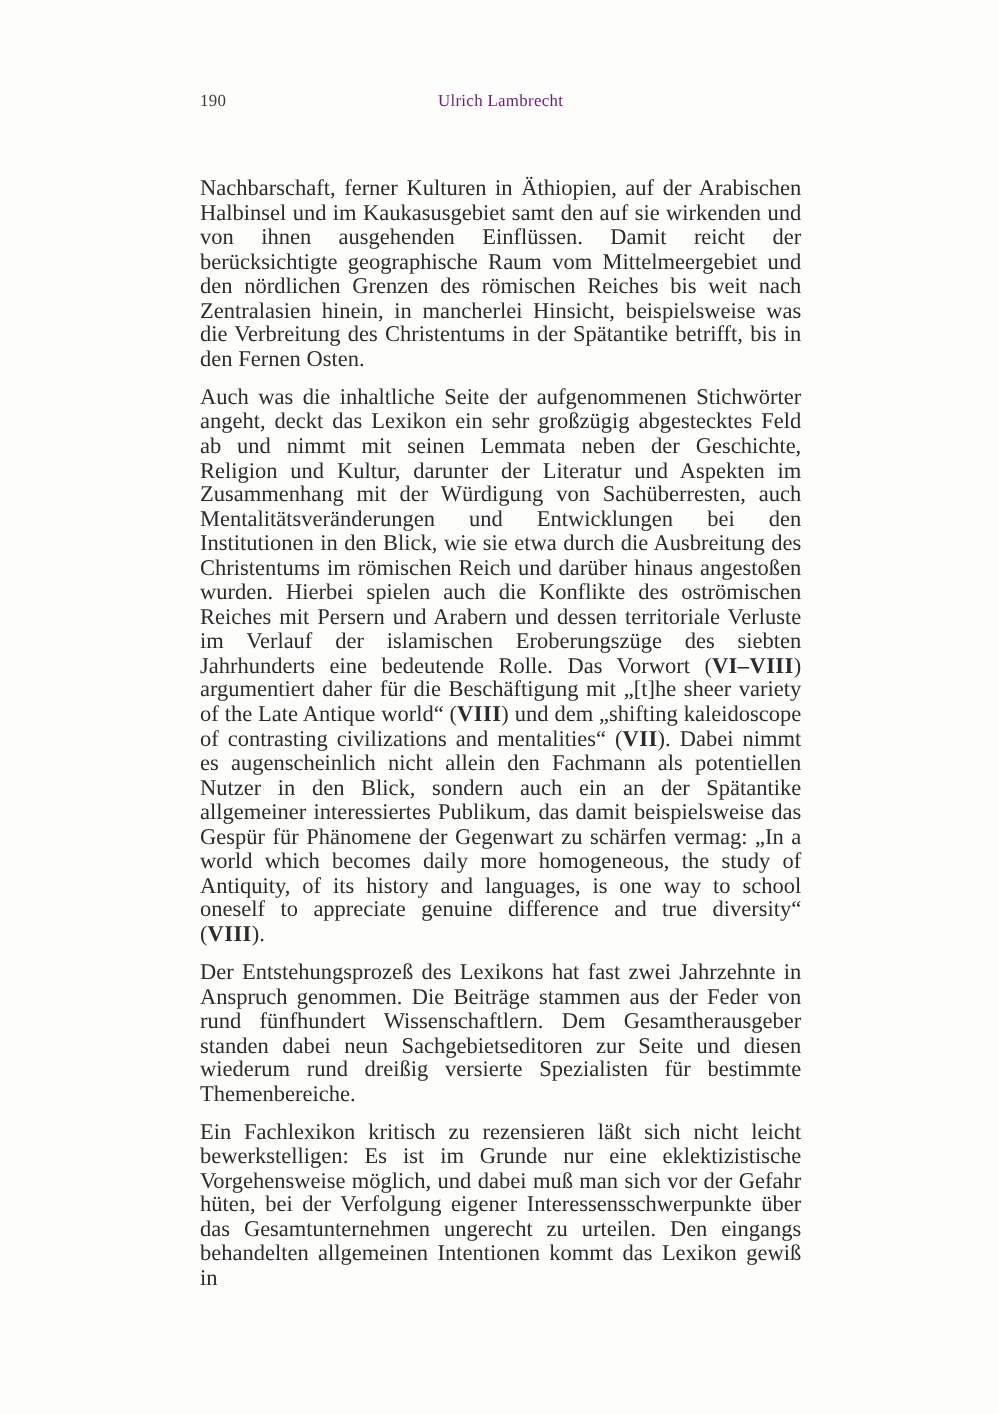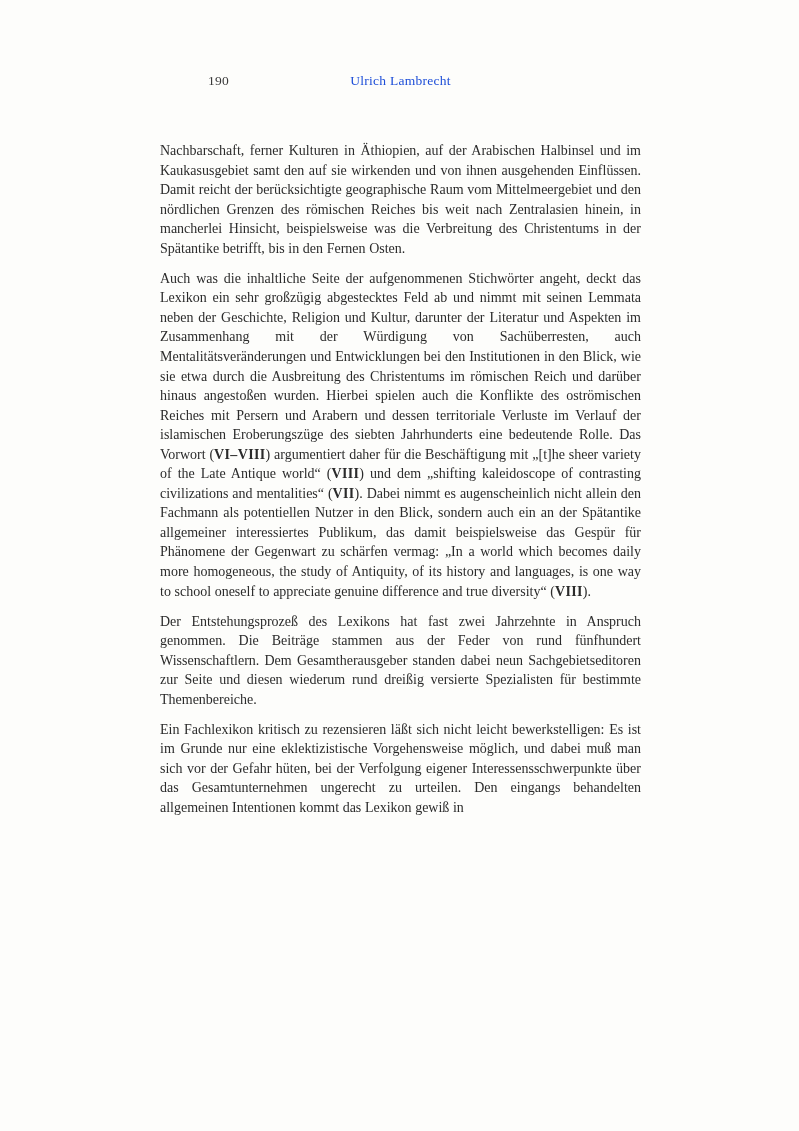--- a/index.html
+++ b/index.html
@@ -34,45 +34,44 @@
     height: 18px;
   }
   .folio {
     position: absolute;
     left: 0;
     top: 0;
     font-size: 13.5px;
     letter-spacing: 0.3px;
     color: #3a3a3a;
     line-height: 18px;
-    margin-left: 48px;
   }
   .head-title {
     position: absolute;
     left: 0;
     top: 0;
     width: 481px;
     text-align: center;
     font-size: 13.5px;
     letter-spacing: 0.25px;
-    color: #1d4ed8;
+    color: #701a75;
     line-height: 18px;
   }
 
   
   .textblock {
     position: absolute;
     top: 141px;
     left: 160px;
     width: 481px;
   }
 
   p.para {
     margin: 0 0 10.5px 0;
-    font-size: 14px;
+    font-size: 18px;
     line-height: 19.55px;
     text-align: justify;
     text-justify: inter-word;
     hyphens: manual;
     -webkit-hyphens: manual;
     word-spacing: 0.1px;
     color: #2b2b2b;
   }
   p.para:last-child {
     margin-bottom: 16px;

